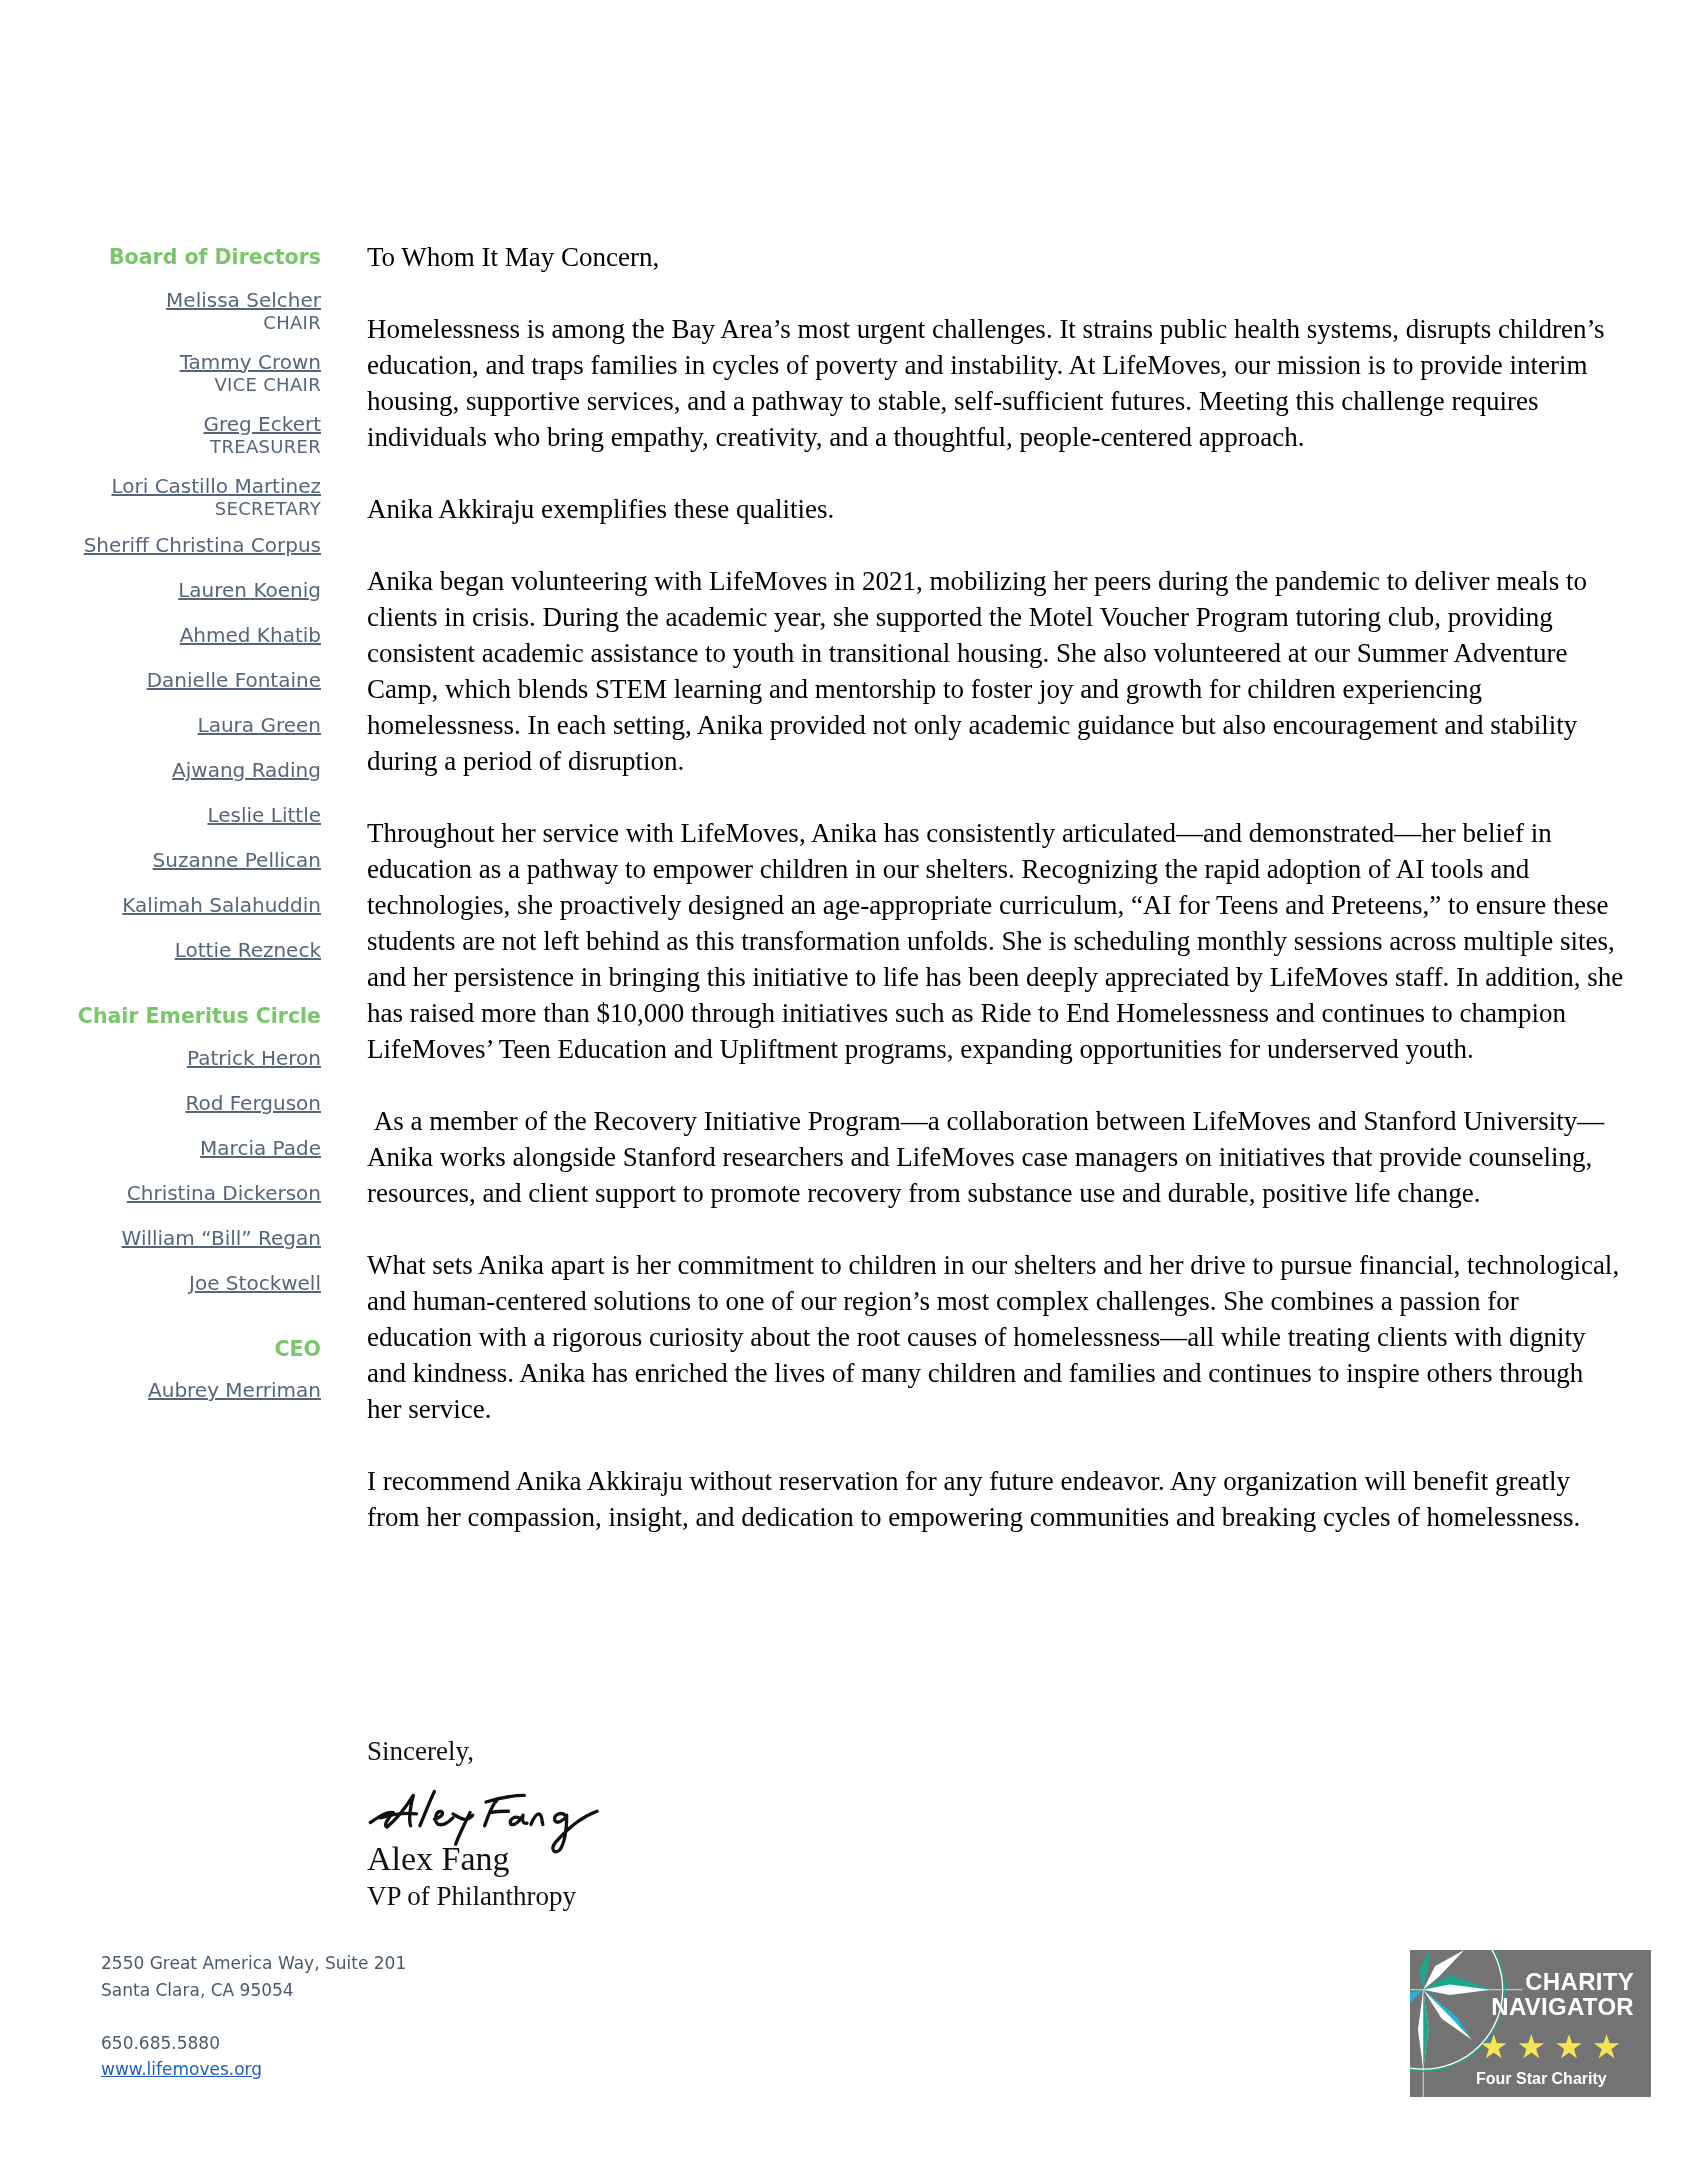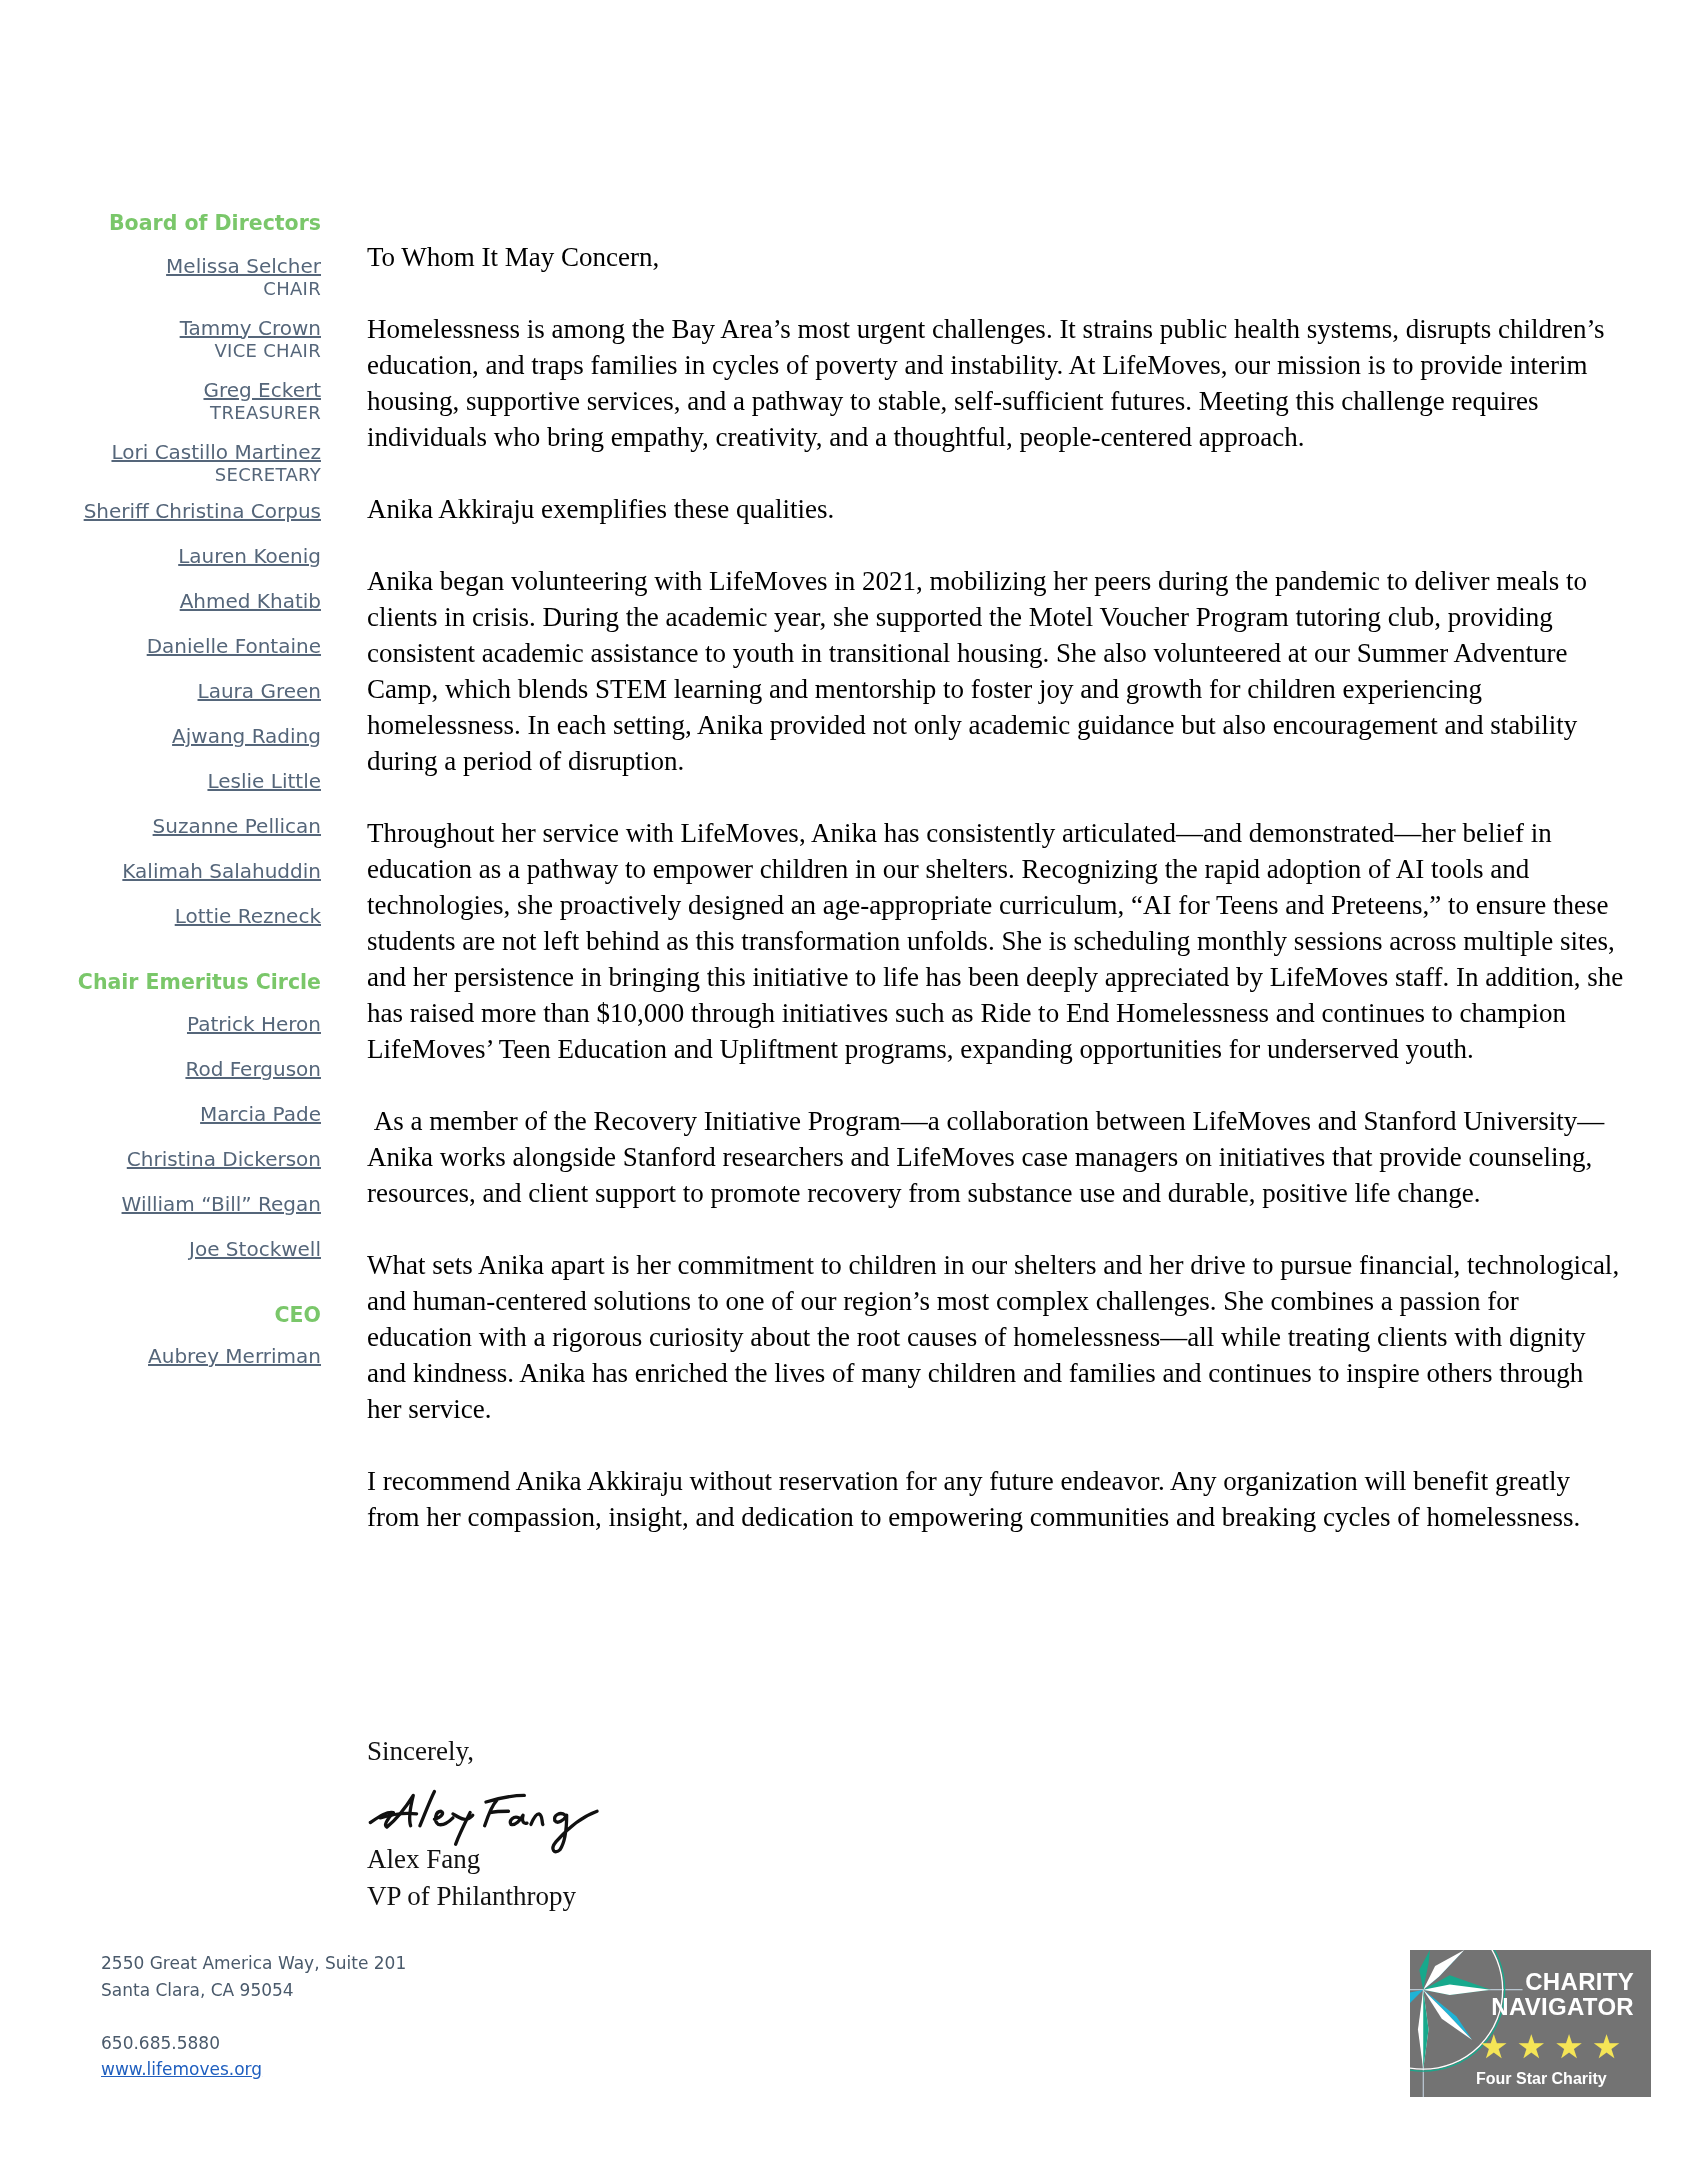--- a/index.html
+++ b/index.html
@@ -8,34 +8,34 @@
 
   
   .logo { position: absolute; left: 99px; top: 99px; height: 93px; width: 437px; }
   .logo-text { position: absolute; left: 0; top: 0; font-family: "Liberation Sans", sans-serif; font-size: 106px; line-height: 93px; color: #3f5063; letter-spacing: -2.6px; white-space: nowrap; }
   .logo-text .light { font-weight: normal; }
   .logo-text .bold { font-weight: bold; }
   .logo-check { position: absolute; left: 410px; top: 13.2px; width: 79px; height: 86px; }
 
   
   .sidebar { position: absolute; left: 40px; top: 210px; width: 281px; text-align: right; font-family: "DejaVu Sans", sans-serif; color: #5a6b7b; }
-  .sb-heading { color: #7ac76a; font-weight: bold; font-size: 20.5px; line-height: 26.5px; }
+  .sb-heading { color: #7ac76a; font-weight: bold; font-size: 20.5px; line-height: 26.5px; margin-top: 34px; }
   .sb-name { font-size: 20px; line-height: 24px; color: #55667a; text-decoration: underline; }
   .sb-role { font-size: 18px; line-height: 21px; color: #55667a; letter-spacing: 0.3px; }
   .sb-officer { margin-top: 17px; }
   .sb-member { margin-top: 21px; }
   .sb-heading.gap { margin-top: 41px; }
 
   
   .letter { position: absolute; left: 367px; top: 239px; width: 1257px; font-family: "Liberation Serif", serif; font-size: 27px; line-height: 36px; color: #000000; }
   .letter p { margin: 0 0 36px 0; }
   .letter .tight { margin-bottom: 0; }
   .sig-block { position: absolute; left: 367px; top: 1733px; font-family: "Liberation Serif", serif; font-size: 27px; line-height: 36px; color: #111; }
   .signature { position: absolute; left: 367px; top: 1786px; width: 238px; height: 73px; }
-  .sig-name { position: absolute; left: 367px; top: 1841px; font-family: "Liberation Serif", serif; font-size: 27px; line-height: 36px; color: #111; }
+  .sig-name { position: absolute; left: 367px; top: 1841px; font-family: "Liberation Serif", serif; font-size: 34px; line-height: 36px; color: #111; }
   .sig-title { position: absolute; left: 367px; top: 1878px; font-family: "Liberation Serif", serif; font-size: 27px; line-height: 36px; color: #111; }
 
   
   .footer { position: absolute; left: 101px; top: 1950px; font-family: "DejaVu Sans", sans-serif; font-size: 17px; line-height: 26.5px; color: #4a5a6b; }
   .footer .blank { height: 26.5px; }
   .footer a { color: #1f5fbf; text-decoration: underline; }
 
   
   .badge { position: absolute; left: 1366px; top: 1950px; width: 241px; height: 147px; background: #737373; overflow: hidden; margin-left: 44px; }
   .badge svg.compass { position: absolute; left: 0; top: 0; }

